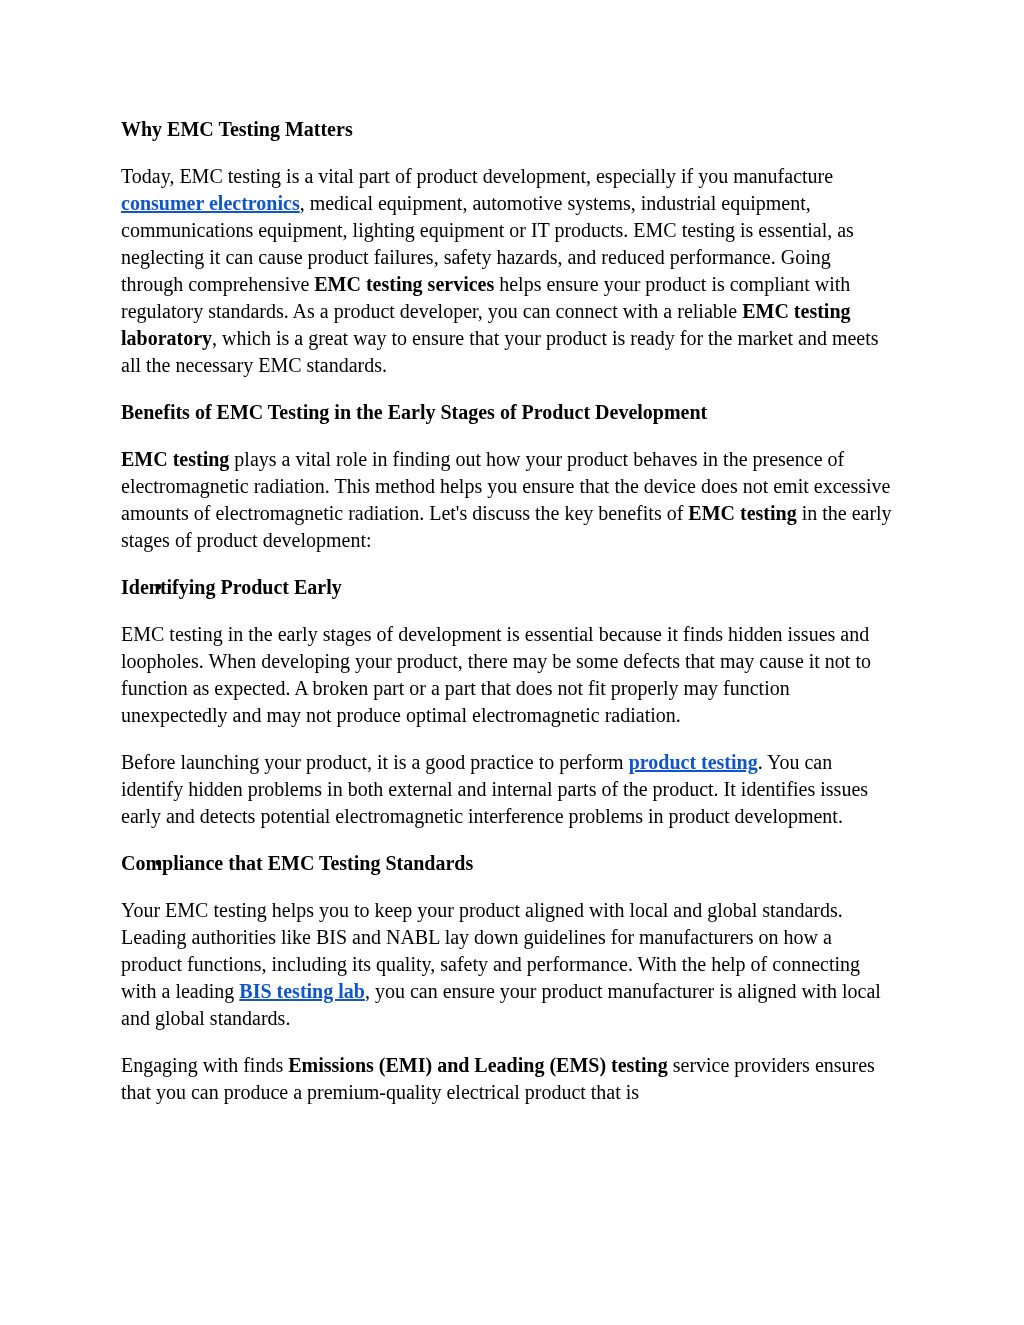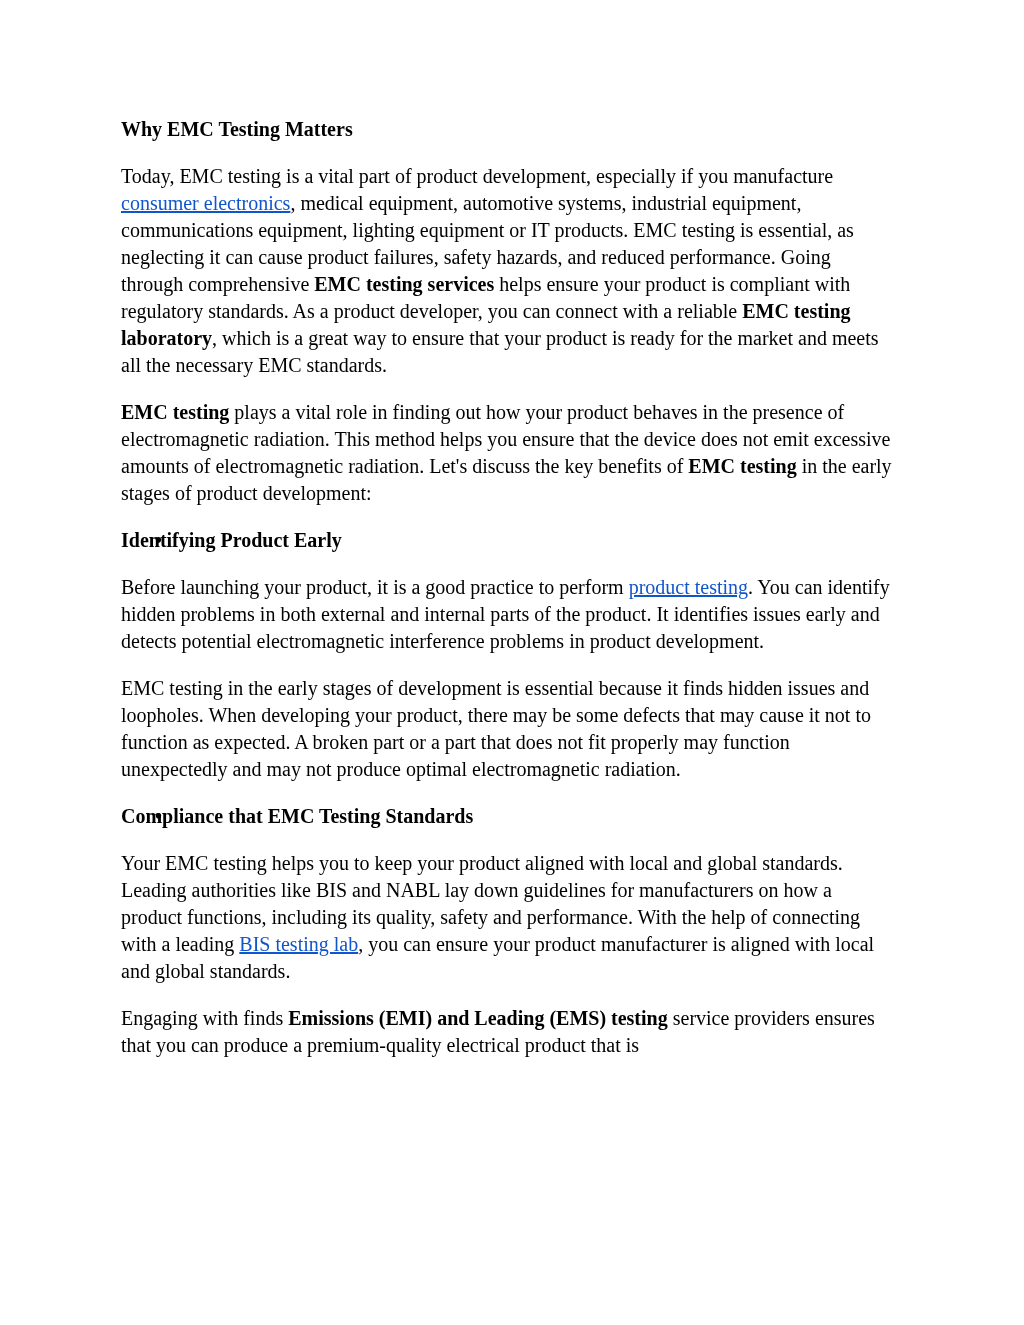--- a/index.html
+++ b/index.html
@@ -45,33 +45,34 @@
     position: absolute;
     left: 34px;
     top: 0;
     font-weight: bold;
   }
   .run-bold {
     font-weight: bold;
   }
   a.doc-link {
     color: #1155CC;
-    font-weight: normal;
+    font-weight: bold;
     text-decoration: underline;
     cursor: pointer;
   }
 </style>
 </head>
 <body>
 
 <div class="page">
   <div class="doc-body">
       <h2 class="heading"><span class="run-bold">Why EMC Testing Matters</span></h2>
       <p><span>Today, EMC testing is a vital part of product development, especially if you manufacture </span><a class="doc-link" href="#" style="color: rgb(17, 85, 204);">consumer electronics</a><span>, medical equipment, automotive systems, industrial equipment, communications equipment, lighting equipment or IT products. EMC testing is essential, as neglecting it can cause product failures, safety hazards, and reduced performance. Going through comprehensive </span><span class="run-bold">EMC testing services</span><span> helps ensure your product is compliant with regulatory standards. As a product developer, you can connect with a reliable </span><span class="run-bold">EMC testing laboratory</span><span>, which is a great way to ensure that your product is ready for the market and meets all the necessary EMC standards.</span></p>
+      <h2 class="heading"><span class="run-bold">Benefits of EMC Testing in the Early Stages of Product Development</span></h2>
       <p><span class="run-bold">EMC testing</span><span> plays a vital role in finding out how your product behaves in the presence of electromagnetic radiation. This method helps you ensure that the device does not emit excessive amounts of electromagnetic radiation. Let's discuss the key benefits of </span><span class="run-bold">EMC testing</span><span> in the early stages of product development:</span></p>
       <div class="bullet-item"><span class="bullet-marker">•</span><span class="run-bold">Identifying Product Early</span></div>
+      <p><span>EMC testing in the early stages of development is essential because it finds hidden issues and loopholes. When developing your product, there may be some defects that may cause it not to function as expected. A broken part or a part that does not fit properly may function unexpectedly and may not produce optimal electromagnetic radiation.</span></p>
       <p><span>Before launching your product, it is a good practice to perform </span><a class="doc-link" href="#" style="color: rgb(17, 85, 204);">product testing</a><span>. You can identify hidden problems in both external and internal parts of the product. It identifies issues early and detects potential electromagnetic interference problems in product development.</span></p>
-      <p><span>EMC testing in the early stages of development is essential because it finds hidden issues and loopholes. When developing your product, there may be some defects that may cause it not to function as expected. A broken part or a part that does not fit properly may function unexpectedly and may not produce optimal electromagnetic radiation.</span></p>
       <div class="bullet-item"><span class="bullet-marker">•</span><span class="run-bold">Compliance that EMC Testing Standards</span></div>
       <p><span>Your EMC testing helps you to keep your product aligned with local and global standards. Leading authorities like BIS and NABL lay down guidelines for manufacturers on how a product functions, including its quality, safety and performance. With the help of connecting with a leading </span><a class="doc-link" href="#" style="color: rgb(17, 85, 204);">BIS testing lab</a><span>, you can ensure your product manufacturer is aligned with local and global standards.</span></p>
       <p><span>Engaging with finds </span><span class="run-bold">Emissions (EMI) and Leading (EMS) testing</span><span> service providers ensures that you can produce a premium-quality electrical product that is</span></p>
     </div>
 </div>
 
 </body></html>

